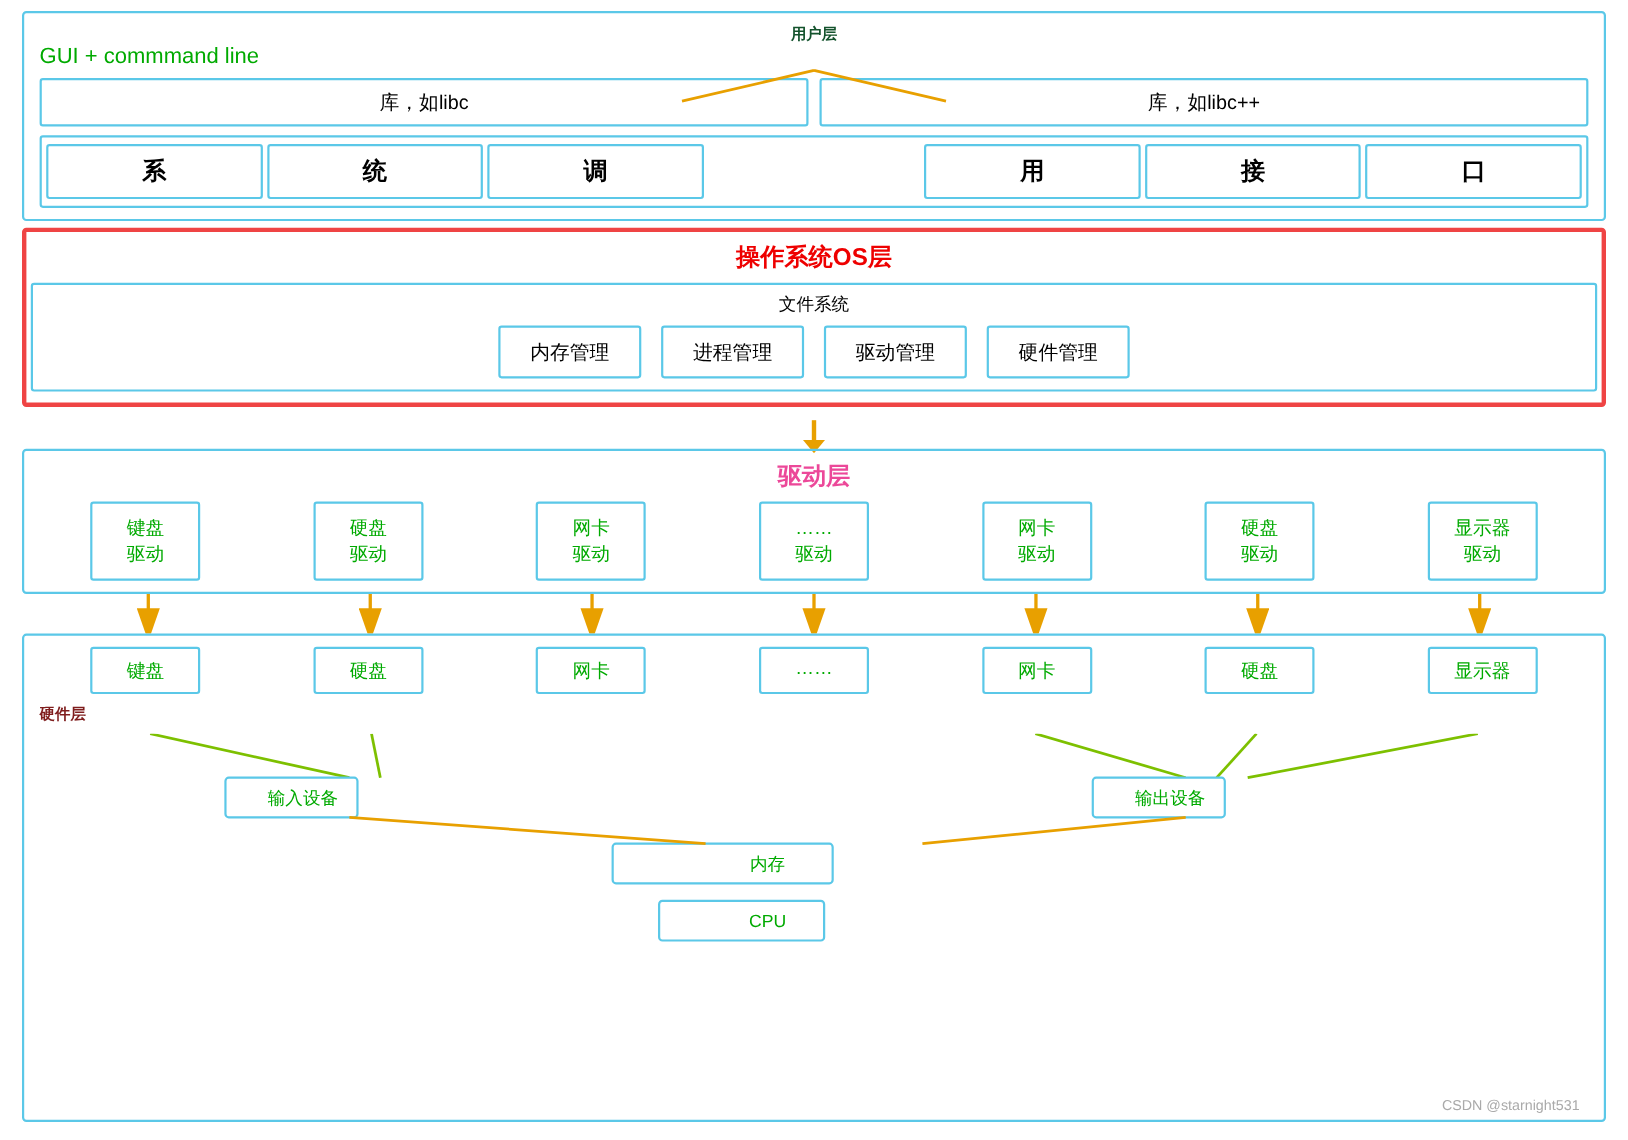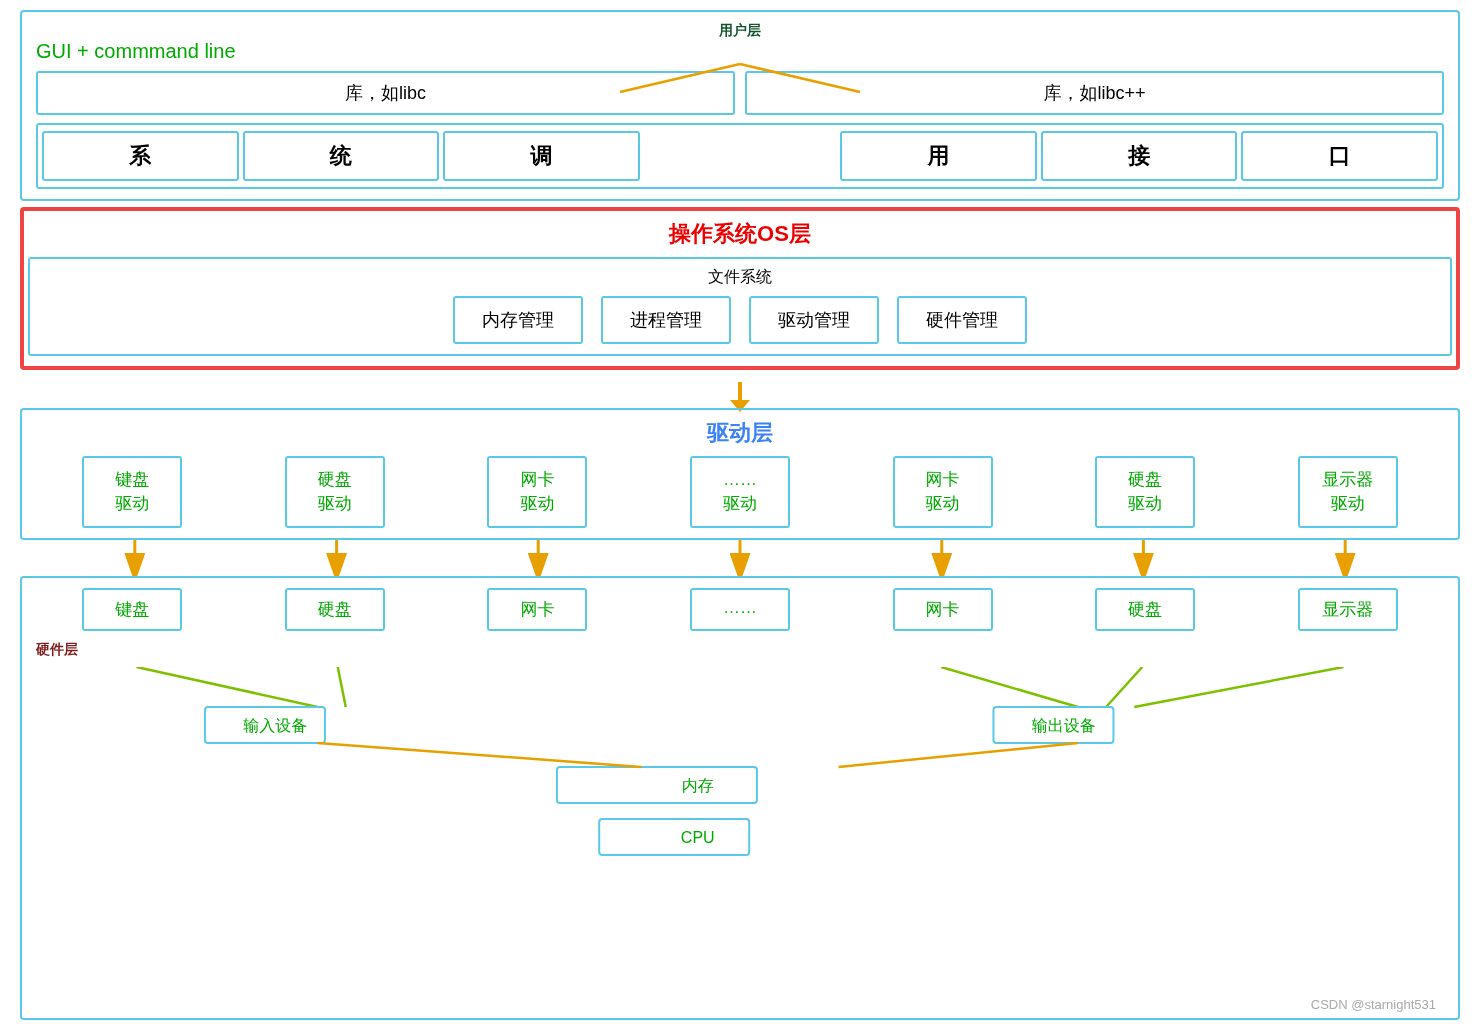--- a/index.html
+++ b/index.html
@@ -143,21 +143,21 @@
 
     
     .driver-layer {
       border: 2px solid #5bc8e8;
       border-radius: 4px;
       padding: 8px 14px 10px;
       position: relative;
       margin-bottom: 0px;
     }
     .driver-title {
-      color: #3b82f6;
+      color: #ec4899;
       font-size: 22px;
       font-weight: bold;
       text-align: center;
       margin-bottom: 8px;
     }
     .driver-items-row {
       display: flex;
       gap: 10px;
       justify-content: space-around;
     }

